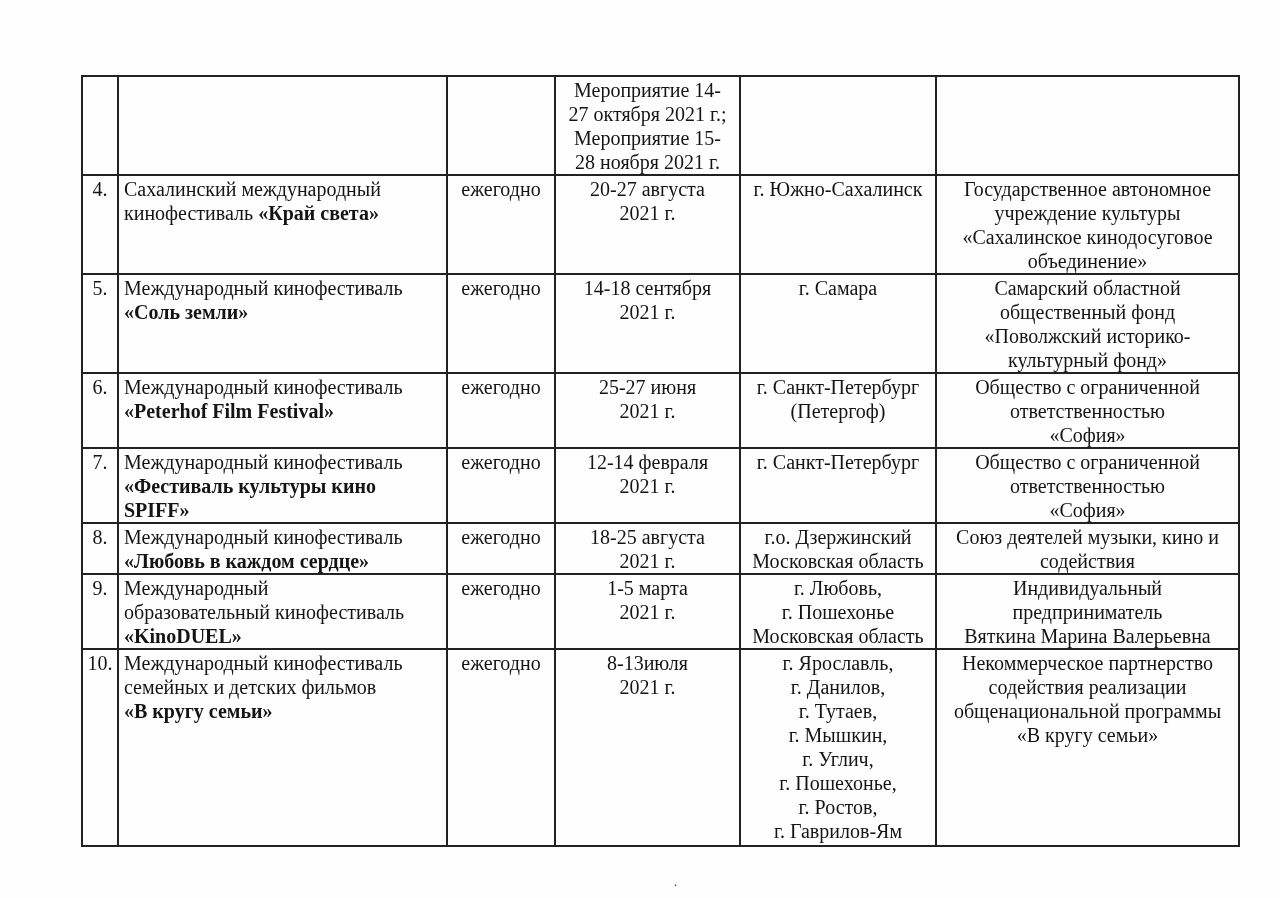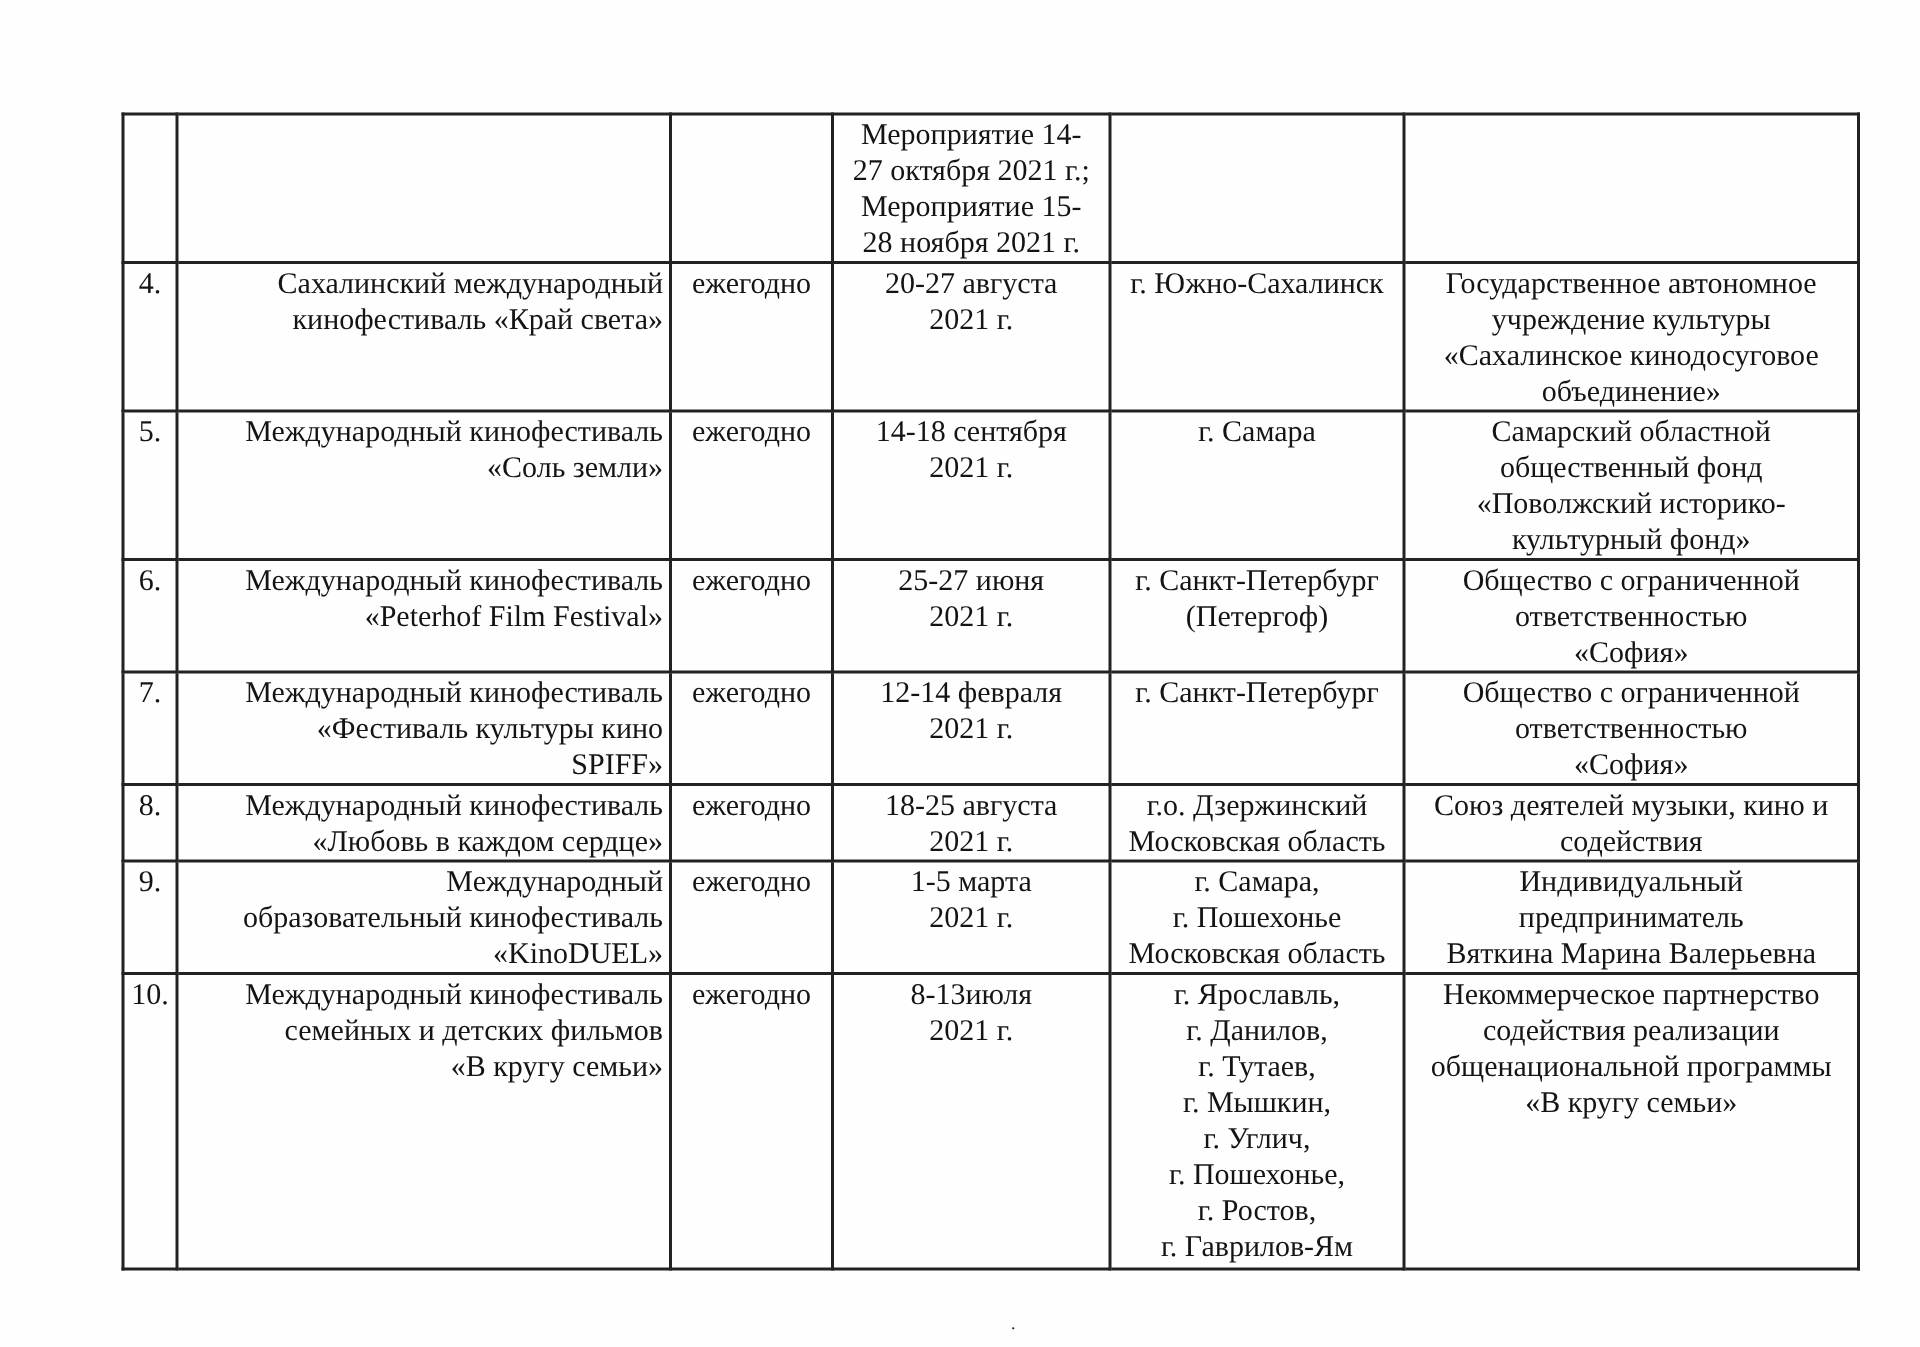--- a/index.html
+++ b/index.html
@@ -26,29 +26,29 @@
     line-height: 24px;
   }
   table.festival-table td {
     border: 2px solid #222222;
     vertical-align: top;
     padding: 1px 3px 0 3px;
     text-align: center;
     overflow: hidden;
   }
   table.festival-table td.name {
-    text-align: right;
-    padding-left: 15px;
+    text-align: left;
+    padding-left: 5px;
     padding-right: 4px;
   }
   table.festival-table td.num {
     padding-left: 1px;
     padding-right: 1px;
   }
-  .b { font-weight: normal; }
+  .b { font-weight: bold; }
   
   tbody tr:nth-child(1) { height: 95px; }
   tbody tr:nth-child(2) { height: 96px; }
   tbody tr:nth-child(3) { height: 95px; }
   tbody tr:nth-child(4) { height: 73px; }
   tbody tr:nth-child(5) { height: 72px; }
   tbody tr:nth-child(6) { height: 46px; }
   tbody tr:nth-child(7) { height: 74px; }
   tbody tr:nth-child(8) { height: 197px; }
   .footer-dot {
@@ -198,21 +198,21 @@
             <div><span>Международный</span></div>
             <div><span>образовательный кинофестиваль</span></div>
             <div><span class="b">«KinoDUEL»</span></div>
           </td>
           <td>ежегодно</td>
           <td>
             <div>1-5 марта</div>
             <div>2021 г.</div>
           </td>
           <td>
-            <div>г. Самара,</div>
+            <div>г. Любовь,</div>
             <div>г. Пошехонье</div>
             <div>Московская область</div>
           </td>
           <td>
             <div>Индивидуальный</div>
             <div>предприниматель</div>
             <div>Вяткина Марина Валерьевна</div>
           </td>
         </tr>
         <tr>

